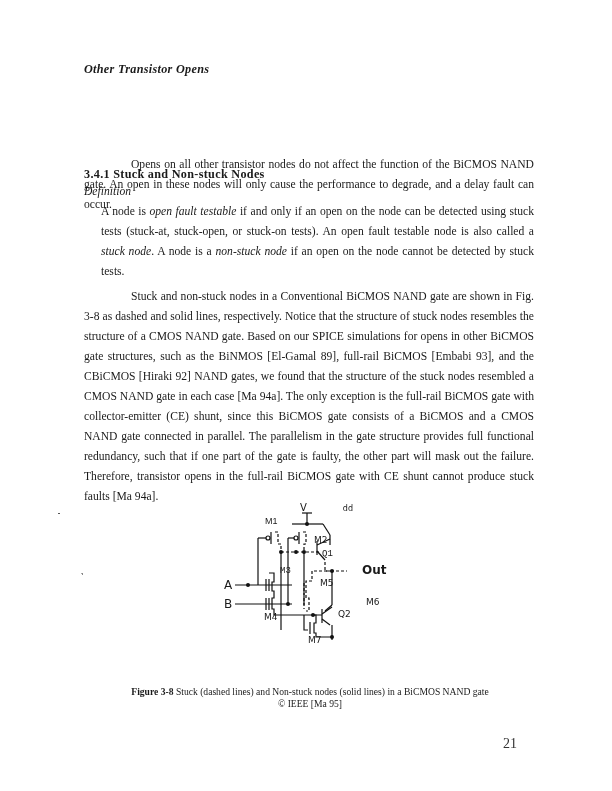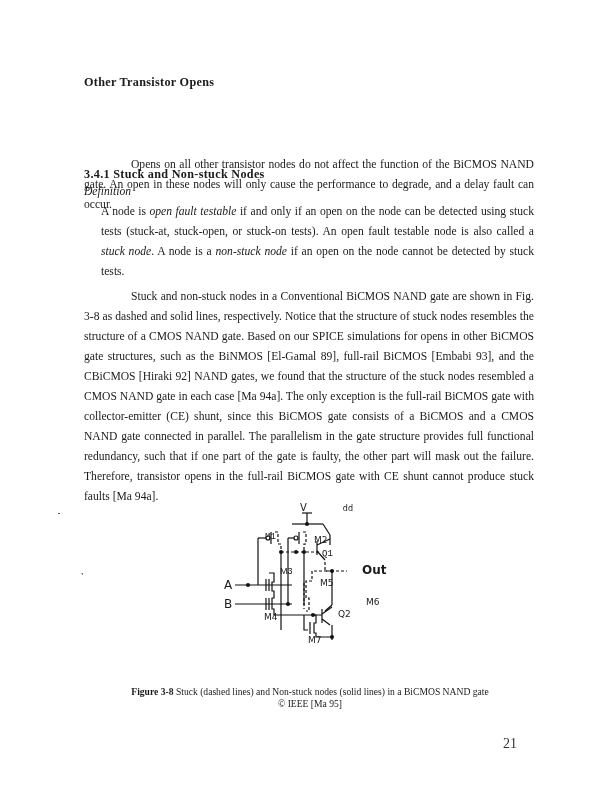--- a/index.html
+++ b/index.html
@@ -17,21 +17,21 @@
              font-size: 9.6px; line-height: 12px; margin-top: 28px; }
   .caption b { font-weight: bold; }
   .pagenum { position: absolute; left: 503px; top: 736px; font-size: 14px; color: #333; }
   .speck { position: absolute; background: #555; }
 </style>
 </head>
 <body>
 
 <div class="page">
 
-  <div class="block heading" style="top:72px;">Other Transistor Opens</div>
+  <div class="block heading" style="top:59px;font-style:italic;">Other Transistor Opens</div>
   <div class="block para indent" style="top:115px;margin-top:40px;">Opens on all other transistor nodes do not affect the function of the BiCMOS NAND gate. An open in these nodes will only cause the performance to degrade, and a delay fault can occur.</div>
 
   <div class="block heading" style="top:164px;">3.4.1 Stuck and Non-stuck Nodes</div>
   <div class="block ital" style="top:182px;">Definition</div>
   <div class="block para defn" style="top:202px;"><span>A node is </span><span class="ital">open fault testable</span><span> if and only if an open on the node can be detected using stuck  tests (stuck-at, stuck-open, or stuck-on tests). An open fault testable node is also called a </span><span class="ital">stuck node</span><span>. A node is a </span><span class="ital">non-stuck node</span><span> if an open on the node cannot be detected by stuck tests.</span></div>
 
   <div class="block para indent" style="top:287px;">Stuck and non-stuck nodes in a Conventional BiCMOS NAND gate are shown in Fig. 3-8 as dashed and solid lines, respectively. Notice that the structure of stuck nodes resembles the structure of a CMOS NAND gate. Based on our SPICE simulations for opens in other BiCMOS gate structures, such as the BiNMOS [El-Gamal 89], full-rail BiCMOS [Embabi 93], and the CBiCMOS [Hiraki 92] NAND gates, we found that the structure of the stuck nodes resembled a CMOS NAND gate in each case [Ma 94a]. The only exception is the full-rail BiCMOS gate with collector-emitter (CE) shunt, since this BiCMOS gate consists of a BiCMOS and a CMOS NAND gate connected in parallel. The parallelism in the gate structure provides full functional redundancy, such that if one part of the gate is faulty, the other part will mask out the failure. Therefore, transistor opens in the full-rail BiCMOS gate with CE shunt cannot produce stuck faults [Ma 94a].</div>
 
   <div class="figure">
     <svg width="185" height="135" viewBox="0 0 185 135" xmlns="http://www.w3.org/2000/svg">
@@ -99,24 +99,24 @@
         <circle cx="74" cy="47" r="2"></circle>
         <circle cx="82" cy="47" r="2"></circle>
         <circle cx="110" cy="66" r="2"></circle>
         <circle cx="26" cy="80" r="2"></circle>
         <circle cx="66" cy="99" r="2"></circle>
         <circle cx="91" cy="110" r="2"></circle>
         <circle cx="110" cy="132" r="2"></circle>
       </g>
     </svg>
     <div style="position:absolute;left:78px;top:-3px;font-family:'DejaVu Sans',sans-serif;font-size:10px;"><span>V</span><span style="font-size:8px;padding-left:36px;">dd</span></div>
-    <div style="position:absolute;left:43px;top:11px;font-family:Liberation Mono, monospace;font-size:9px;margin-top:16px;">M1</div>
+    <div style="position:absolute;left:43px;top:11px;font-family:Liberation Sans, sans-serif;font-size:9px;">M1</div>
     <div style="position:absolute;left:92px;top:30px;font-family:'DejaVu Sans',sans-serif;font-size:9px;">M2</div>
     <div style="position:absolute;left:100px;top:44px;font-family:Liberation Mono, monospace;font-size:9px;">Q1</div>
-    <div style="position:absolute;left:42px;top:61px;font-family:Liberation Sans, sans-serif;font-size:9px;padding-left:16px;">M3</div>
+    <div style="position:absolute;left:42px;top:61px;font-family:Liberation Mono, monospace;font-size:9px;padding-left:16px;">M3</div>
     <div style="position:absolute;left:140px;top:58px;font-family:'DejaVu Sans',sans-serif;font-size:12px;font-weight:bold;">Out</div>
     <div style="position:absolute;left:98px;top:73px;font-family:'DejaVu Sans',sans-serif;font-size:9px;">M5</div>
     <div style="position:absolute;left:2px;top:73px;font-family:'DejaVu Sans',sans-serif;font-size:12px;">A</div>
     <div style="position:absolute;left:2px;top:92px;font-family:'DejaVu Sans',sans-serif;font-size:12px;">B</div>
     <div style="position:absolute;left:99px;top:92px;font-family:'DejaVu Sans',sans-serif;font-size:9px;padding-left:45px;">M6</div>
     <div style="position:absolute;left:42px;top:107px;font-family:'DejaVu Sans',sans-serif;font-size:9px;">M4</div>
     <div style="position:absolute;left:116px;top:104px;font-family:'DejaVu Sans',sans-serif;font-size:9px;">Q2</div>
     <div style="position:absolute;left:86px;top:130px;font-family:'DejaVu Sans',sans-serif;font-size:9px;">M7</div>
   </div>
 

